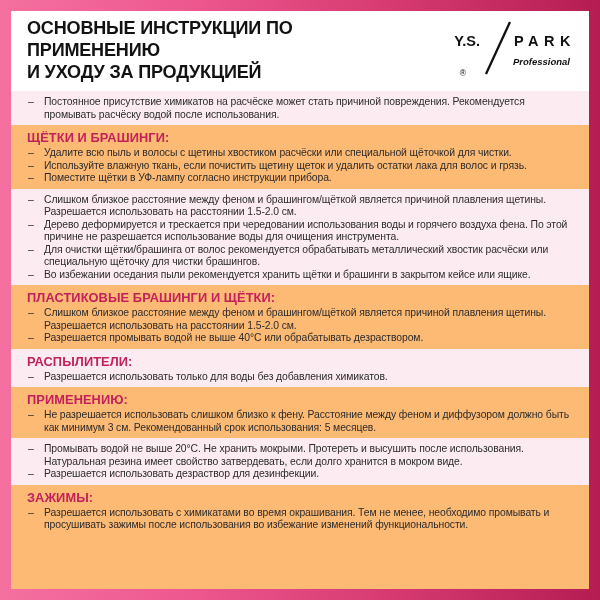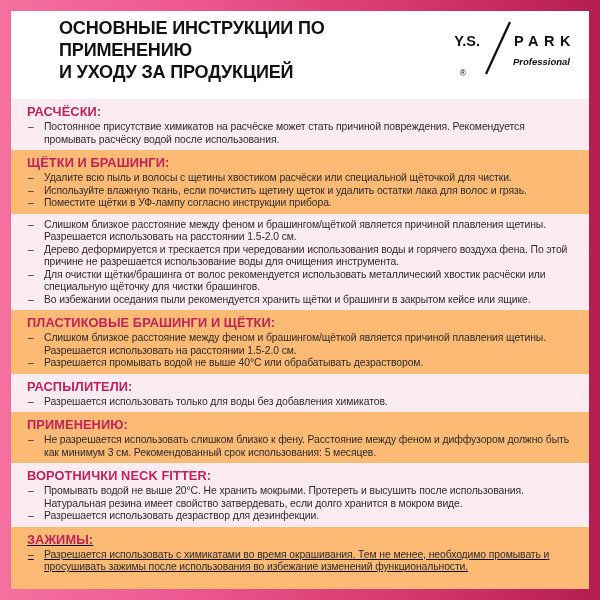--- a/index.html
+++ b/index.html
@@ -14,41 +14,40 @@
   .page {
     width:100%; height:100%;
     background:#ffffff;
     display:flex; flex-direction:column;
     overflow:hidden;
   }
 
   .header {
     flex:0 0 74px;
     display:flex; align-items:center; justify-content:space-between;
-    padding:6px 12px 16px 16px;
+    padding:6px 12px 8px 16px;
     background:#ffffff;
-    margin-left:32px;
   }
   .title {
     font-size:19px; line-height:1.16; font-weight:bold; color:#121212;
     letter-spacing:-0.2px;
     transform:scaleX(0.95); transform-origin:left center;
   }
   .title span { display:block; }
 
   .logo { flex:0 0 auto; margin-right:4px; }
   .logo text { fill:#111; font-family:"Liberation Sans", sans-serif; }
   .logo .lg { font-weight:bold; font-size:14.5px; }
   .logo .lp { font-weight:bold; font-style:italic; font-size:9.5px; }
   .logo .lr { font-size:8.5px; }
 
   .sec { flex:0 0 auto; padding:5px 14px 4px 16px; }
   .sec.pink { background:#fcecf2; }
   .sec.white { background:#fdba74; }
-  .sec:last-child { flex-grow:1;text-decoration:underline; }
+  .sec:last-child { flex-grow:1; }
 
   .sec-h {
     color:#c2215c; font-size:12.8px; font-weight:bold;
     line-height:16px; margin-bottom:1px; letter-spacing:0.1px;
   }
   .bullet { display:flex; color:#2c2c2c; font-size:10.4px; line-height:12.5px; letter-spacing:-0.1px; }
   .dash { flex:0 0 17px; padding-left:1px; }
   .btext { flex:1 1 auto; }
 </style>
 </head>
@@ -65,21 +64,20 @@
       <svg class="logo" width="124" height="62" viewBox="0 0 124 62">
         <line x1="37" y1="55" x2="61" y2="3" stroke="#111" stroke-width="2.3"></line>
         <text class="lg" x="31" y="27" text-anchor="end">Y.S.</text>
         <text class="lg" x="65" y="27" letter-spacing="5.5">PARK</text>
         <text class="lp" x="121" y="46" text-anchor="end">Professional</text>
         <text class="lr" x="14" y="57" text-anchor="middle">®</text>
       </svg>
     </header>
 
     <section class="sec pink">
-      <h2 class="sec-h">РАСЧЁСКИ:</h2>
       <div class="bullet">
         <span class="dash">–</span>
         <span class="btext">Постоянное присутствие химикатов на расчёске может стать причиной повреждения. Рекомендуется промывать расчёску водой после использования.</span>
       </div>
     </section>
 
     <section class="sec white">
       <h2 class="sec-h">ЩЁТКИ И БРАШИНГИ:</h2>
       <div class="bullet">
         <span class="dash">–</span>
@@ -99,21 +97,21 @@
       <div class="bullet">
         <span class="dash">–</span>
         <span class="btext">Слишком близкое расстояние между феном и брашингом/щёткой является причиной плавления щетины. Разрешается использовать на расстоянии 1.5-2.0 см.</span>
       </div>
       <div class="bullet">
         <span class="dash">–</span>
         <span class="btext">Дерево деформируется и трескается при чередовании использования воды и горячего воздуха фена. По этой причине не разрешается использование воды для очищения инструмента.</span>
       </div>
       <div class="bullet">
         <span class="dash">–</span>
-        <span class="btext">Для очистки щётки/брашинга от волос рекомендуется использовать металлический хвостик расчёски или специальную щёточку для чистки брашингов.</span>
+        <span class="btext">Для очистки щётки/брашинга от волос рекомендуется обрабатывать металлический хвостик расчёски или специальную щёточку для чистки брашингов.</span>
       </div>
       <div class="bullet">
         <span class="dash">–</span>
         <span class="btext">Во избежании оседания пыли рекомендуется хранить щётки и брашинги в закрытом кейсе или ящике.</span>
       </div>
     </section>
 
     <section class="sec white">
       <h2 class="sec-h">ПЛАСТИКОВЫЕ БРАШИНГИ И ЩЁТКИ:</h2>
       <div class="bullet">
@@ -136,21 +134,20 @@
 
     <section class="sec white">
       <h2 class="sec-h">ПРИМЕНЕНИЮ:</h2>
       <div class="bullet">
         <span class="dash">–</span>
         <span class="btext">Не разрешается использовать слишком близко к фену. Расстояние между феном и диффузором должно быть как минимум 3 см. Рекомендованный срок использования: 5 месяцев.</span>
       </div>
     </section>
 
     <section class="sec pink">
-      <h2 class="sec-h">ВОРОТНИЧКИ NECK FITTER:</h2>
       <div class="bullet">
         <span class="dash">–</span>
         <span class="btext">Промывать водой не выше 20°C. Не хранить мокрыми. Протереть и высушить после использования. Натуральная резина имеет свойство затвердевать, если долго хранится в мокром виде.</span>
       </div>
       <div class="bullet">
         <span class="dash">–</span>
         <span class="btext">Разрешается использовать дезраствор для дезинфекции.</span>
       </div>
     </section>
 

